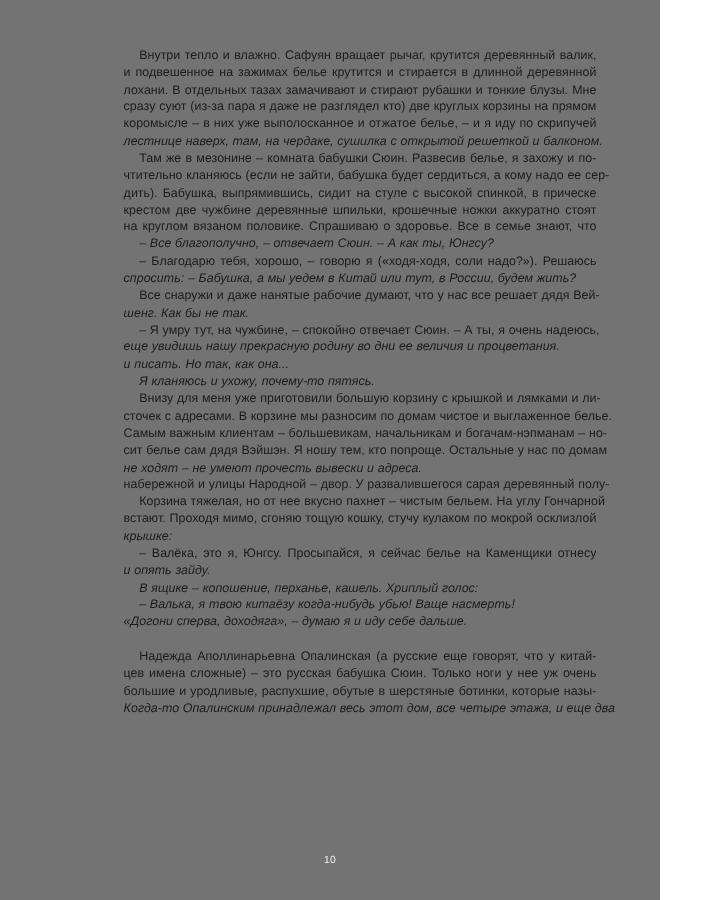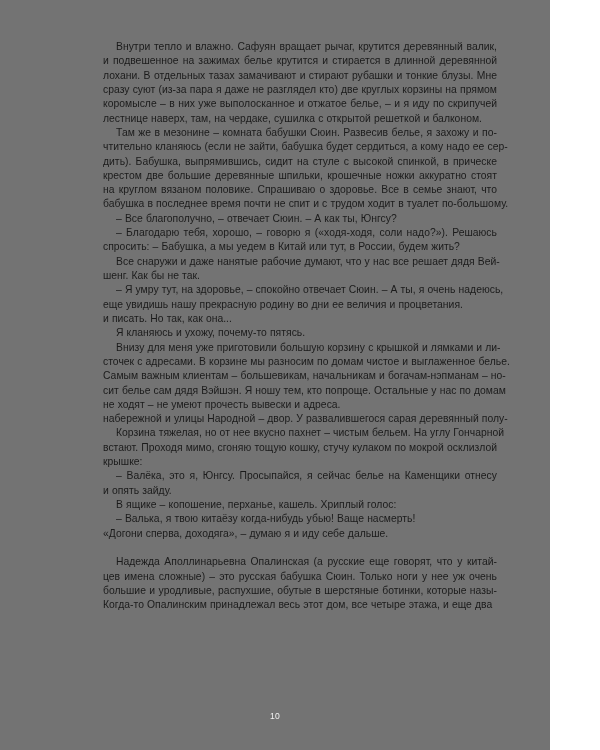--- a/index.html
+++ b/index.html
@@ -43,20 +43,21 @@
     white-space: pre;
   }
   
   .para .ln.j {
     text-align: justify;
     text-align-last: justify;
   }
   .para .ln.last {
     text-align: left;
     text-align-last: left;
+    font-style: italic;
   }
   .indent {
     display: inline-block;
     width: 13px;
   }
   .gap {
     display: block;
     height: 14.32px;
   }
   .folio {
@@ -82,37 +83,36 @@
         <span class="ln j">и подвешенное на зажимах белье крутится и стирается в длинной деревянной</span>
         <span class="ln j">лохани. В отдельных тазах замачивают и стирают рубашки и тонкие блузы. Мне</span>
         <span class="ln j">сразу суют (из-за пара я даже не разглядел кто) две круглых корзины на прямом</span>
         <span class="ln j">коромысле – в них уже выполосканное и отжатое белье, – и я иду по скрипучей</span>
         <span class="ln last">лестнице наверх, там, на чердаке, сушилка с открытой решеткой и балконом.</span>
       </p>
       <p class="para">
         <span class="ln j"><span class="indent"></span><span>Там же в мезонине – комната бабушки Сюин. Развесив белье, я захожу и по-</span></span>
         <span class="ln j">чтительно кланяюсь (если не зайти, бабушка будет сердиться, а кому надо ее сер-</span>
         <span class="ln j">дить). Бабушка, выпрямившись, сидит на стуле с высокой спинкой, в прическе</span>
-        <span class="ln j">крестом две большие деревянные шпильки, крошечные ножки аккуратно стоят</span>
+        <span class="ln j">крестом две чужбине деревянные шпильки, крошечные ножки аккуратно стоят</span>
         <span class="ln j">на круглом вязаном половике. Спрашиваю о здоровье. Все в семье знают, что</span>
-        <span class="ln last">бабушка в последнее время почти не спит и с трудом ходит в туалет по-большому.</span>
       </p>
       <p class="para">
         <span class="ln last"><span class="indent"></span><span>– Все благополучно, – отвечает Сюин. – А как ты, Юнгсу?</span></span>
       </p>
       <p class="para">
         <span class="ln j"><span class="indent"></span><span>– Благодарю тебя, хорошо, – говорю я («ходя-ходя, соли надо?»). Решаюсь</span></span>
         <span class="ln last">спросить: – Бабушка, а мы уедем в Китай или тут, в России, будем жить?</span>
       </p>
       <p class="para">
         <span class="ln j"><span class="indent"></span><span>Все снаружи и даже нанятые рабочие думают, что у нас все решает дядя Вей-</span></span>
         <span class="ln last">шенг. Как бы не так.</span>
       </p>
       <p class="para">
-        <span class="ln j"><span class="indent"></span><span>– Я умру тут, на здоровье, – спокойно отвечает Сюин. – А ты, я очень надеюсь,</span></span>
+        <span class="ln j"><span class="indent"></span><span>– Я умру тут, на чужбине, – спокойно отвечает Сюин. – А ты, я очень надеюсь,</span></span>
         <span class="ln last">еще увидишь нашу прекрасную родину во дни ее величия и процветания.</span>
       </p>
       <p class="para">
         <span class="ln last">и писать. Но так, как она...</span>
       </p>
       <p class="para">
         <span class="ln last"><span class="indent"></span><span>Я кланяюсь и ухожу, почему-то пятясь.</span></span>
       </p>
       <p class="para">
         <span class="ln j"><span class="indent"></span><span>Внизу для меня уже приготовили большую корзину с крышкой и лямками и ли-</span></span>

